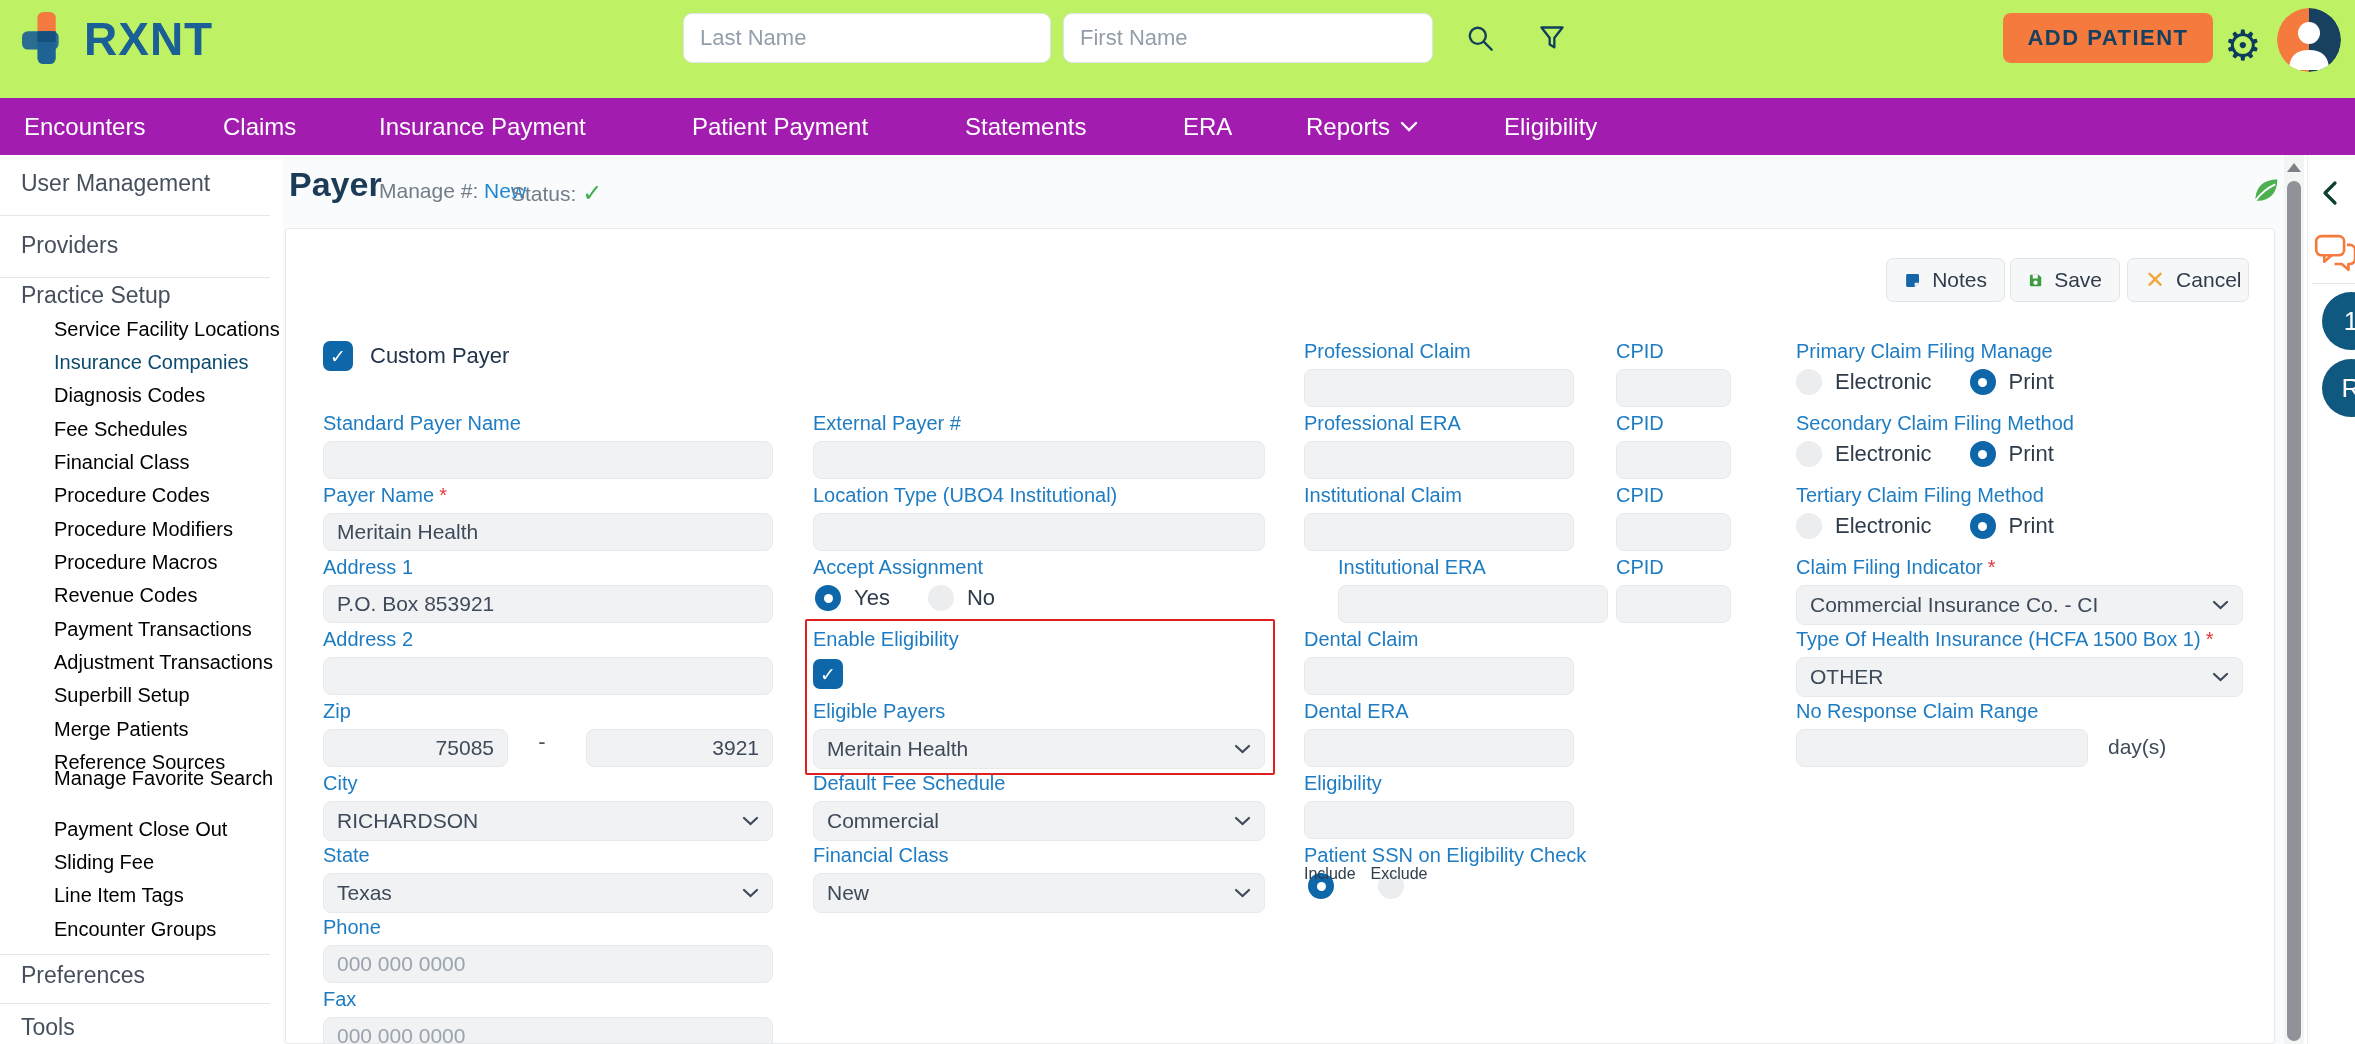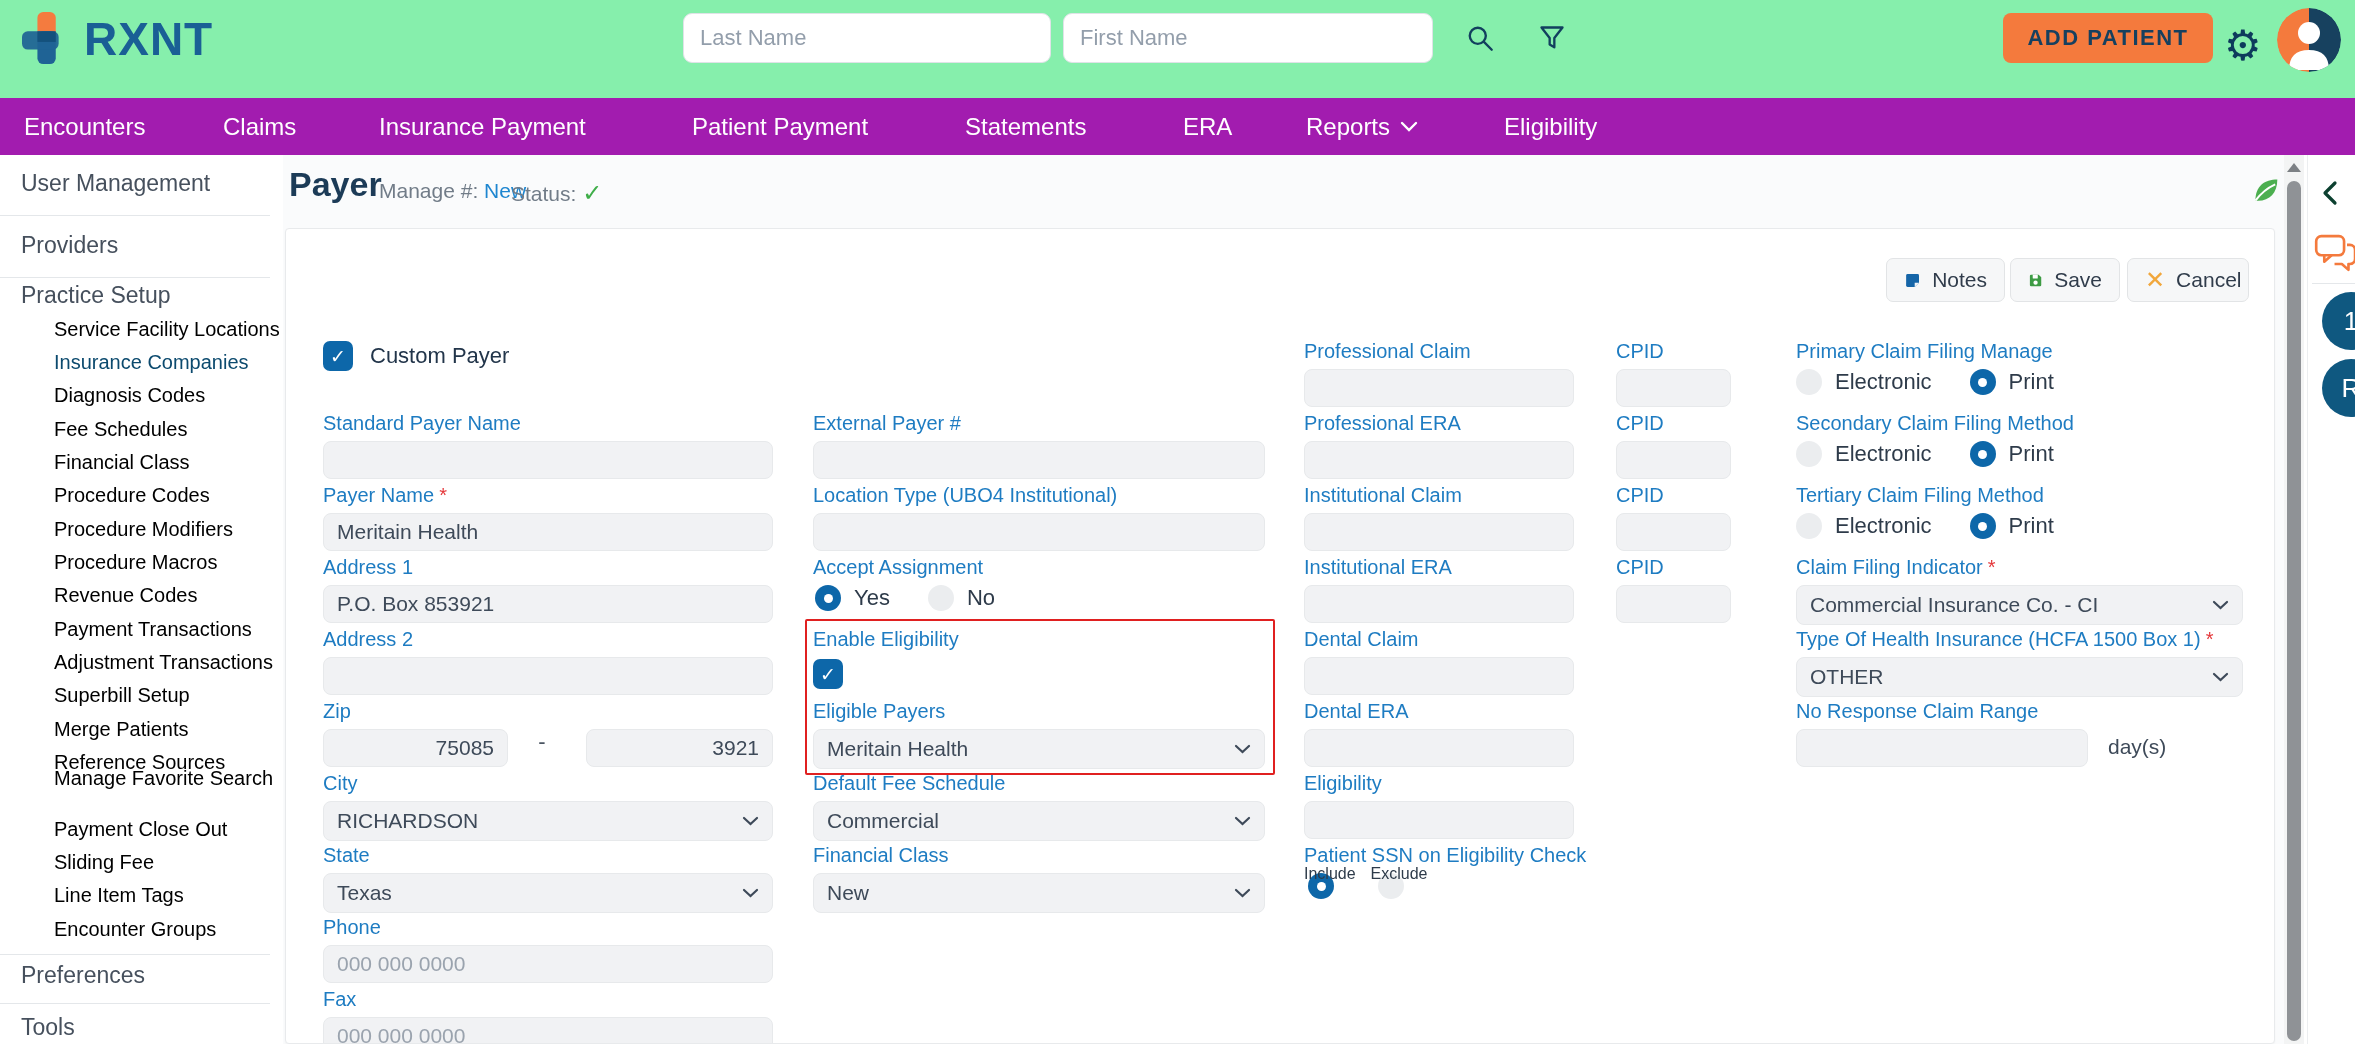--- a/index.html
+++ b/index.html
@@ -1,19 +1,19 @@
 <!DOCTYPE html>
 <html><head>
 <meta charset="utf-8">
 <style>
   html,body{margin:0;padding:0}
   body{width:2355px;height:1044px;position:relative;overflow:hidden;background:#fff;
        font-family:"Liberation Sans","DejaVu Sans",sans-serif;-webkit-font-smoothing:antialiased}
   
-  .top{position:absolute;left:0;top:0;width:2355px;height:98px;background:#86efac}
+  .top{position:absolute;left:0;top:0;width:2355px;height:98px;background:#bef264}
   .logo{position:absolute;left:22px;top:12px;display:flex;align-items:center;gap:8px}
   .logo-text{font-size:46px;font-weight:800;color:#1a5f95;letter-spacing:1px}
   .hinp{position:absolute;top:13px;height:50px;background:#fff;border:1px solid #dfe3e7;border-radius:9px;
         font-size:22px;color:#42505e;padding:0 16px;box-sizing:border-box;outline:none}
   .hinp::placeholder{color:#939eab}
   .hicon{position:absolute;top:24px;cursor:pointer}
   .addbtn{position:absolute;left:2003px;top:13px;width:210px;height:50px;background:#f47a3d;border:none;
           border-radius:8px;color:#16405f;font-weight:700;font-size:22px;letter-spacing:1.5px;
           font-family:inherit;cursor:pointer}
   .gear{position:absolute;left:2224px;top:14px;font-size:42px;color:#0d3b5c;line-height:64px;cursor:pointer}
@@ -335,21 +335,21 @@
       <input class="inp" value="" style="">
     </div>
     <div class="f" style="left:1018px;top:254px;width:270px">
       <div class="lbl">Institutional Claim</div>
       <input class="inp" value="" style="">
     </div>
     <div class="f" style="left:1330px;top:254px;width:115px">
       <div class="lbl">CPID</div>
       <input class="inp" value="" style="">
     </div>
-    <div class="f" style="left:1018px;top:326px;width:270px">
+    <div class="f" style="left:1052px;top:326px;width:270px">
       <div class="lbl">Institutional ERA</div>
       <input class="inp" value="" style="">
     </div>
     <div class="f" style="left:1330px;top:326px;width:115px">
       <div class="lbl">CPID</div>
       <input class="inp" value="" style="">
     </div>
     <div class="f" style="left:1018px;top:398px;width:270px">
       <div class="lbl">Dental Claim</div>
       <input class="inp" value="" style="">

